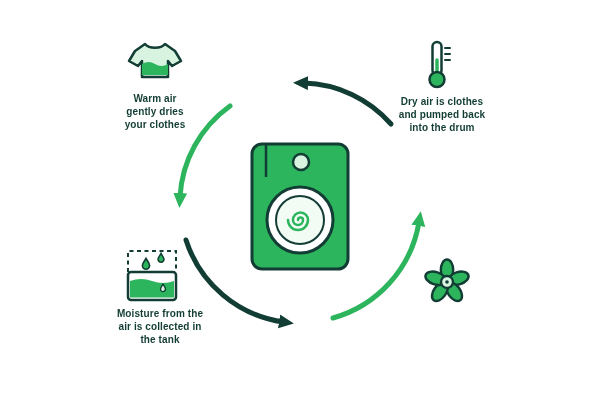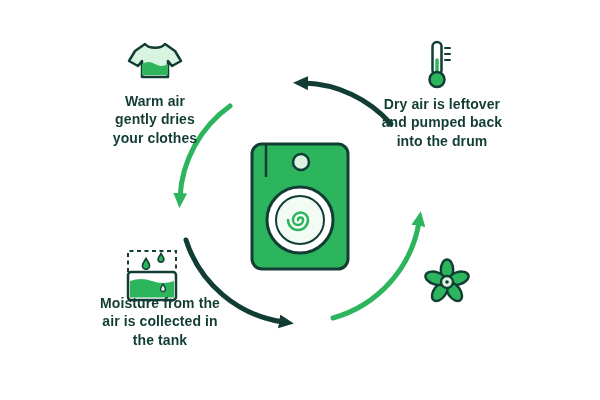--- a/index.html
+++ b/index.html
@@ -8,29 +8,29 @@
     width:600px;height:400px;
     background:#ffffff;
     overflow:hidden;
     font-family:"Liberation Sans", sans-serif;
   }
   .diagram-svg{position:absolute;left:0;top:0;}
   .step-label{
     position:absolute;
     text-align:center;
     font-weight:700;
-    font-size:14px;
+    font-size:10px;
     line-height:1.32;
     color:#123d34;
     white-space:pre-line;
     letter-spacing:.1px;
   }
   .label-warm{left:80px;top:92px;width:150px;}
   .label-dry{left:362px;top:95px;width:160px;}
-  .label-moisture{left:80px;top:294px;width:160px;}
+  .label-moisture{left:80px;top:307px;width:160px;}
   .label-leftover{left:377px;top:312px;width:140px;}
 </style>
 </head>
 <body>
 
 <div class="canvas">
 
   <svg class="diagram-svg" width="600" height="400" viewBox="0 0 600 400">
     <defs>
       <marker id="head-dark" markerUnits="userSpaceOnUse" markerWidth="18" markerHeight="18" refX="4" refY="7" orient="auto">
@@ -89,19 +89,19 @@
         <ellipse cx="0" cy="-12" rx="6.2" ry="10.5" transform="rotate(288)"></ellipse>
       </g>
       <circle cx="0" cy="0" r="6" fill="#d8f3e0" stroke="#123d34" stroke-width="2.4"></circle>
       <circle cx="0" cy="0" r="1.8" fill="#123d34"></circle>
     </g>
   </svg>
 
   <div class="step-label label-warm">Warm air
 gently dries
 your clothes</div>
-  <div class="step-label label-dry">Dry air is leftover
+  <div class="step-label label-dry">Dry air is clothes
 and pumped back
 into the drum</div>
   <div class="step-label label-moisture">Moisture from the
 air is collected in
 the tank</div>
 </div>
 
 </body></html>

